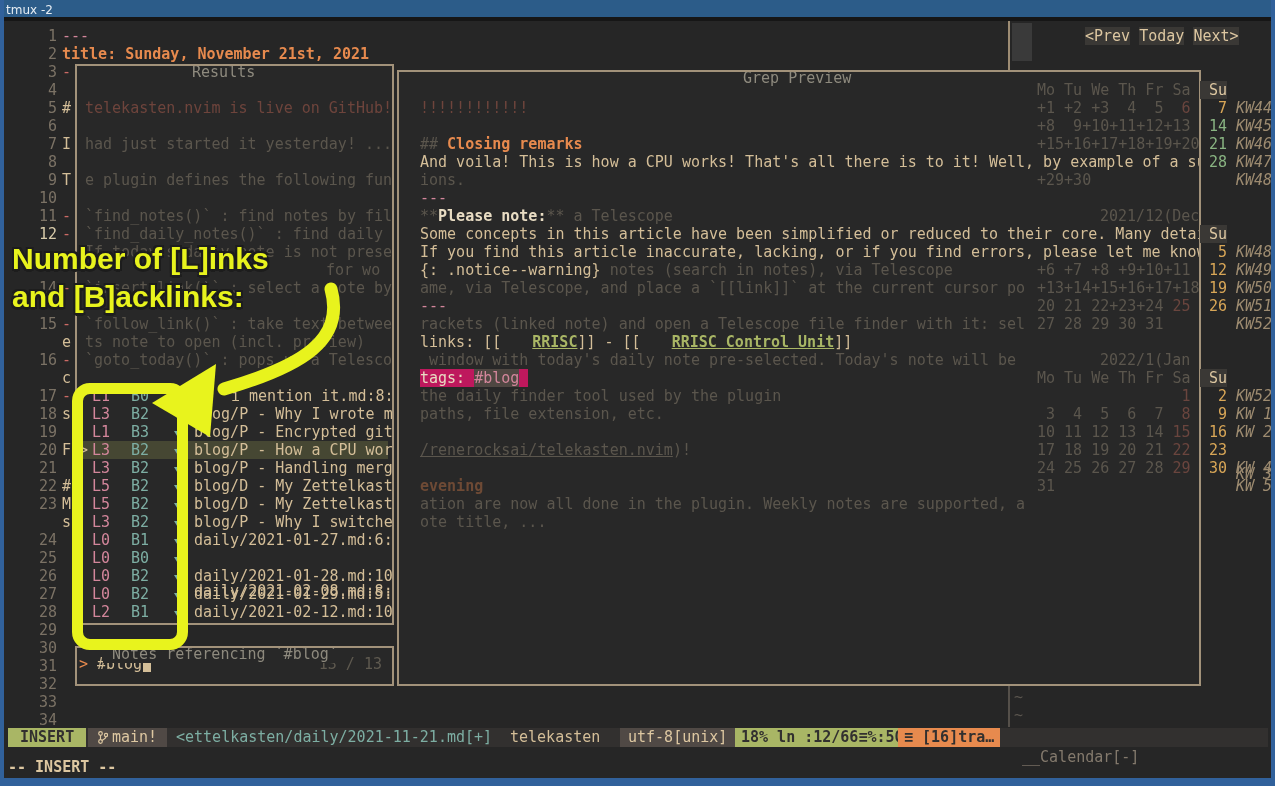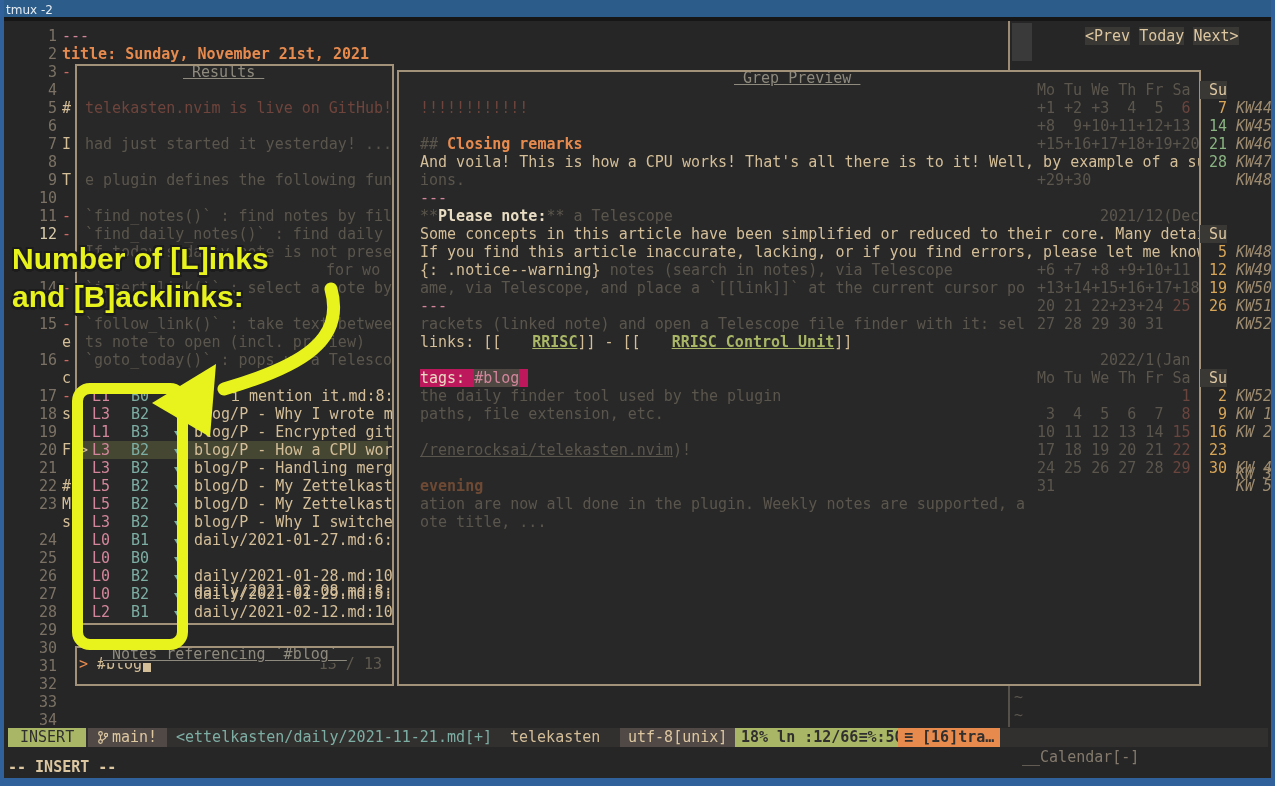--- a/index.html
+++ b/index.html
@@ -25,21 +25,21 @@
   .grn{color:#a9b665;font-weight:bold;text-decoration:underline;margin-left:31px;}
   .L{color:#d3869b;} .B{color:#7daea3;}
   .gut{color:#7b7265;} .cur{color:#d8cbaa;}
   .yel{color:#d8a657;} .teal{color:#89b482;} .calred{color:#6a453e;}
   .kw{color:#9d8b70;font-style:italic;}
   .hdr{color:#ddc7a1;background:#3a3835;}
   .hlb{color:#e8dcc3;background:#be185d;} .hlp{color:#d3869b;background:#4f4742;}
 
   
   .float{position:absolute;background:#282828;border:2px solid #a2927a;overflow:hidden;}
-  .ftitle{position:absolute;top:-3px;background:#282828;color:#8e8a7e;white-space:pre;z-index:5;height:18px;text-decoration:underline;}
+  .ftitle{position:absolute;top:-3px;background:#282828;color:#8e8a7e;white-space:pre;z-index:5;height:18px;}
   #results-float{left:75px;top:64px;width:315px;height:557px;}
   #results-float .ftitle{left:106px;}
   #sel-row{position:absolute;left:0;top:375px;width:311px;height:18px;background:#464733;}
   #prompt-float{left:75px;top:646px;width:315px;height:36px;}
   #prompt-float .ftitle{left:26px;}
   #preview-float{left:397px;top:70px;width:800px;height:612px;}
   #preview-float .ftitle{left:335px;}
   #prompt-caret{position:absolute;left:2px;top:7px;color:#e78a4e;white-space:pre;}
   #prompt-value{position:absolute;left:20px;top:7px;color:#d4be98;white-space:pre;}
   #prompt-cursor{position:absolute;left:66px;top:9px;width:8px;height:15px;background:#d4be98;}
@@ -55,21 +55,21 @@
   #sep-bot{position:absolute;left:1008px;top:682px;width:2px;height:45px;background:#55504a;}
   #cal-rect{position:absolute;left:1012px;top:23px;width:20px;height:38px;background:#3a3a3a;}
   .tilde{position:absolute;left:1014px;color:#5a554e;white-space:pre;}
   #nav{position:absolute;left:1085px;top:27px;white-space:pre;color:#ddc7a1;}
   #nav span.btn{background:#3a3835;}
 
   
   .sbar{position:absolute;top:728px;height:19px;z-index:30;}
   #st-base{left:8px;width:1260px;background:#32302f;}
   .sseg{position:absolute;top:728px;height:19px;line-height:19px;white-space:pre;z-index:31;}
-  #st-mode{left:8px;padding:0 12px;background:#a9b665;color:#32302f;font-weight:normal;}
+  #st-mode{left:8px;padding:0 12px;background:#a9b665;color:#32302f;font-weight:bold;}
   #st-branch{left:88px;padding:0 10px;background:#504945;color:#ddc7a1;}
   #st-file{left:176px;color:#7daea3;}
   #st-plugin{left:510px;color:#d4be98;}
   #st-enc{left:620px;padding:0 8px;background:#504945;color:#ddc7a1;}
   #st-prog{left:735px;padding:0 6px;background:#a9b665;color:#32302f;font-weight:bold;}
   #st-tabs{left:898px;padding:0 6px;background:#e78a4e;color:#32302f;font-weight:bold;}
   #st-cal{left:1022px;color:#847a6d;margin-top:20px;}
   #mode-msg{position:absolute;left:8px;top:758px;color:#ddc7a1;font-weight:bold;white-space:pre;z-index:30;}
   .bicon{display:inline-block;width:10px;height:13px;vertical-align:-2px;margin-right:4px;}
 
@@ -184,20 +184,21 @@
         <div class="prow" style="left: 21px; top: 99px;"><span class="dim">ions.</span></div>
         <div class="prow" style="left: 21px; top: 117px;"><span class="pink">---</span></div>
         <div class="prow" style="left: 21px; top: 135px;"><span class="dim">**</span><span class="fgb">Please note:</span><span class="dim">**</span><span class="dim"> a Telescope</span></div>
         <div class="prow" style="left: 21px; top: 153px;"><span class="fg">Some concepts in this article have been simplified or reduced to their core. Many detail</span></div>
         <div class="prow" style="left: 21px; top: 171px;"><span class="fg">If you find this article inaccurate, lacking, or if you find errors, please let me know</span></div>
         <div class="prow" style="left: 21px; top: 189px;"><span class="fg">{: .notice--warning}</span><span class="dim"> notes (search in notes), via Telescope</span></div>
         <div class="prow" style="left: 21px; top: 207px;"><span class="dim">ame, via Telescope, and place a `[[link]]` at the current cursor po</span></div>
         <div class="prow" style="left: 21px; top: 225px;"><span class="pink">---</span></div>
         <div class="prow" style="left: 21px; top: 243px;"><span class="dim">rackets (linked note) and open a Telescope file finder with it: sel</span></div>
         <div class="prow" style="left: 21px; top: 261px;"><span class="fg">links: [[</span><span class="grn">RRISC</span><span class="fg">]] - [[</span><span class="grn">RRISC Control Unit</span><span class="fg">]]</span></div>
+        <div class="prow" style="left: 21px; top: 279px;"><span class="dim"> window with today's daily note pre-selected. Today's note will be</span></div>
         <div class="prow" style="left: 21px; top: 297px;"><span class="hlb">tags: </span><span class="hlp">#blog</span><span class="hlb"> </span></div>
         <div class="prow" style="left: 21px; top: 315px;"><span class="dim">the daily finder tool used by the plugin</span></div>
         <div class="prow" style="left: 21px; top: 333px;"><span class="dim">paths, file extension, etc.</span></div>
         <div class="prow" style="left: 21px; top: 369px;"><span class="dimu">/renerocksai/telekasten.nvim</span><span class="dim">)!</span></div>
         <div class="prow" style="left: 21px; top: 405px;"><span class="dimob">evening</span></div>
         <div class="prow" style="left: 21px; top: 423px;"><span class="dim">ation are now all done in the plugin. Weekly notes are supported, a</span></div>
         <div class="prow" style="left: 21px; top: 441px;"><span class="dim">ote title, ...</span></div>
         <span class="run dim" style="left: 701px; top: 135px;">2021/12(Dec</span>
         <span class="run dim" style="left: 701px; top: 279px;">2022/1(Jan</span>
         <div class="prow" style="left: 638px; top: 9px;"><span class="dim">Mo Tu We Th Fr Sa</span></div>

